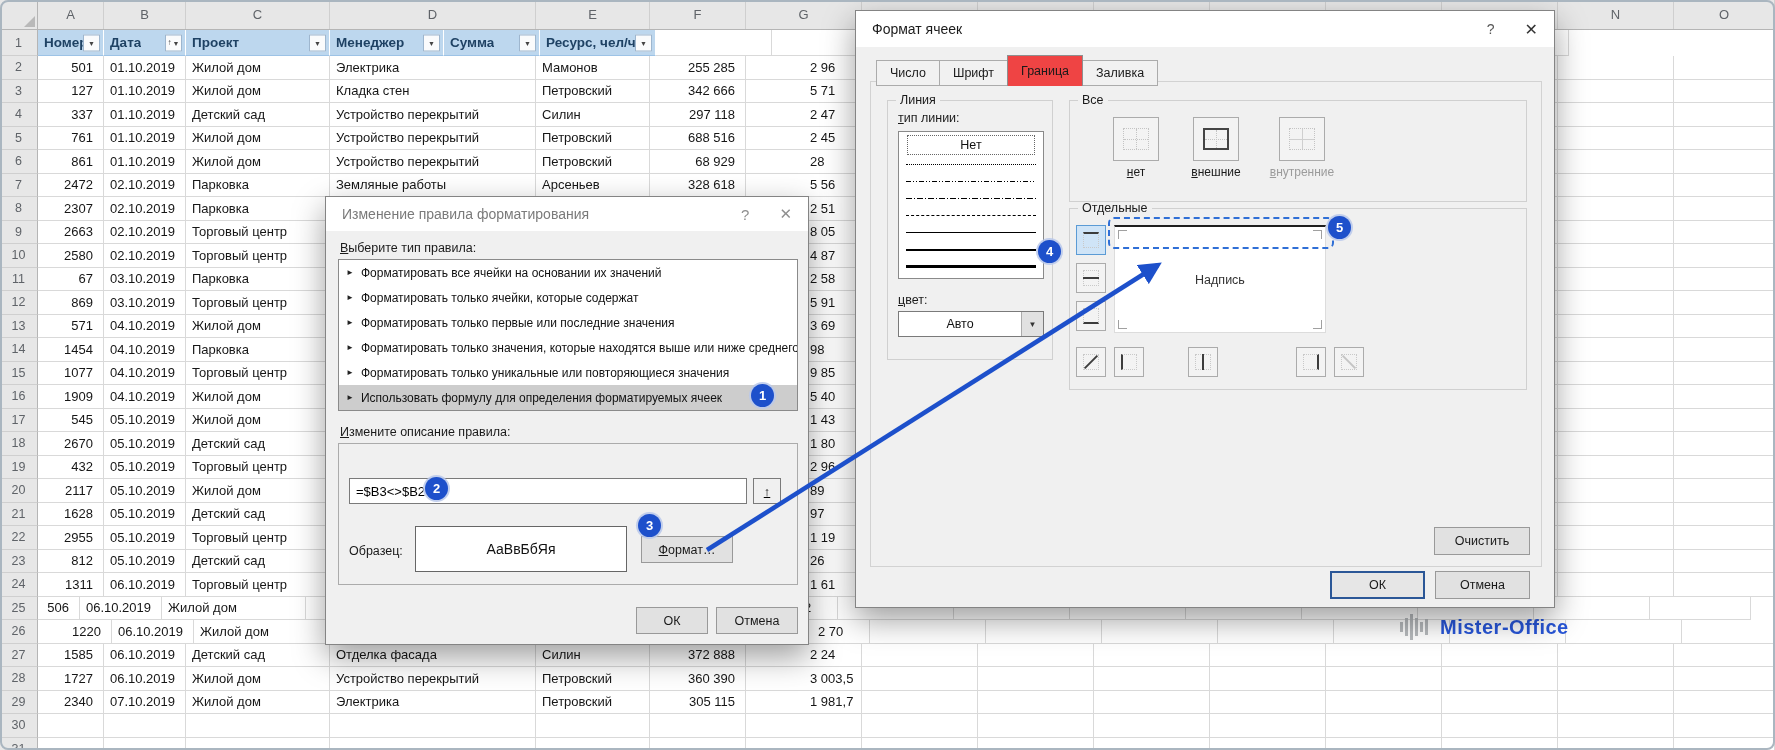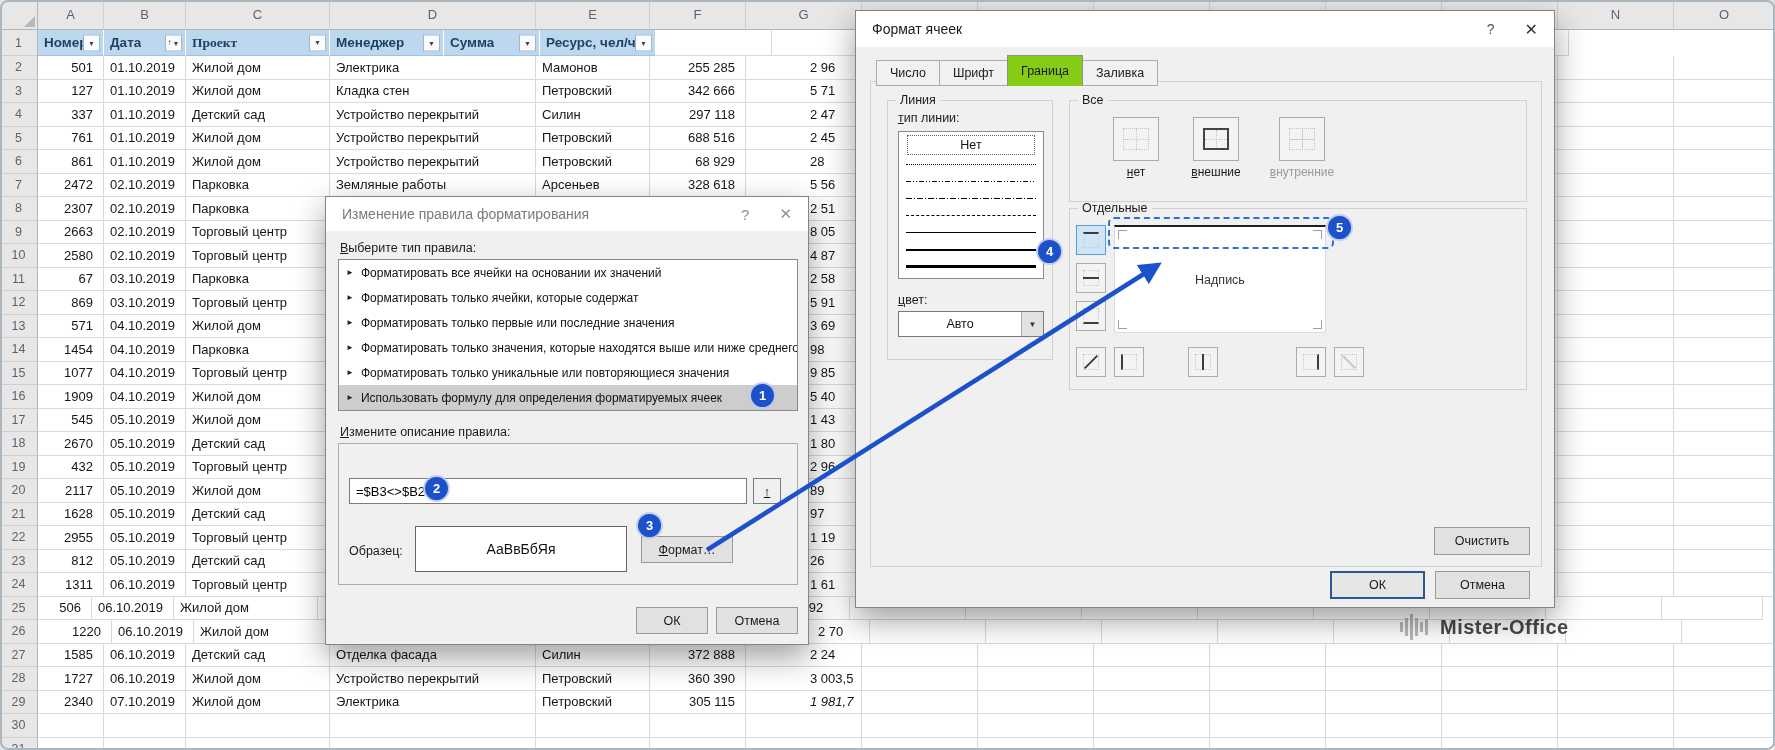--- a/index.html
+++ b/index.html
@@ -76,21 +76,21 @@
 
   
   .d2{left:855px;top:10px;width:700px;height:598px;z-index:12;}
   .d2 .titlebar{height:36px;}
   .d2 .title-text{color:#1b1b1b;}
   .d2 .tb-help{color:#555;font-size:14px;}
   .d2 .tb-close{color:#333;font-size:16px;}
   .tabs{position:absolute;left:20px;top:44px;display:flex;align-items:flex-end;z-index:3;}
   .tab{height:26px;padding:0 13px;display:flex;align-items:center;font-size:12.5px;background:#f1f1f1;
     border:1px solid #ababab;margin-right:-1px;color:#1a1a1a;}
-  .tab.active{height:31px;background:#84cc16;border:1px solid #8f8f8f;border-bottom:none;position:relative;z-index:4;}
+  .tab.active{height:31px;background:#ef4444;border:1px solid #8f8f8f;border-bottom:none;position:relative;z-index:4;}
   .panel{position:absolute;left:14px;top:70px;width:672px;height:486px;border:1px solid #d2d2d2;background:#f0f0f0;}
   .group{position:absolute;border:1px solid #d0d0d0;}
   .group-label{position:absolute;top:-8px;left:8px;background:#f0f0f0;padding:0 4px;font-size:12.5px;color:#1a1a1a;}
   .g-line{left:16px;top:18px;width:166px;height:260px;}
   .lt-label{left:10px;top:10px;}
   .line-list{position:absolute;left:10px;top:30px;width:146px;height:148px;background:#fff;
     border:1px solid #8a8a8a;padding:2px 7px;}
   .ls-none{height:22px;display:flex;align-items:center;justify-content:center;font-size:12.5px;color:#111;
     outline:1px dotted #666;outline-offset:-2px;}
   .ls-row{height:17px;display:flex;align-items:center;}
@@ -150,21 +150,21 @@
   .clear-btn{position:absolute;left:578px;top:516px;width:96px;height:28px;}
   .d2-ok{position:absolute;left:474px;top:560px;width:95px;height:28px;border:2px solid #2b5797;background:#e6e6e6;}
   .d2-cancel{position:absolute;left:579px;top:560px;width:95px;height:28px;}
 
   
   .overlay{position:absolute;left:0;top:0;z-index:40;pointer-events:none;}
   .badge{position:absolute;width:23px;height:23px;border-radius:50%;background:#1d50cb;color:#fff;
     font-size:13px;font-weight:bold;display:flex;align-items:center;justify-content:center;z-index:60;
     box-shadow:0 0 0 2px rgba(185,200,235,.85);}
   .watermark{position:absolute;left:1398px;top:610px;display:flex;align-items:center;gap:8px;z-index:8;opacity:.95;}
-  .wm-text{font-size:20px;font-weight:bold;color:#404040;letter-spacing:.5px;}
+  .wm-text{font-size:20px;font-weight:bold;color:#1d4ed8;letter-spacing:.5px;}
   .frame{position:absolute;inset:0;border:2px solid #aab6c0;border-radius:8px;pointer-events:none;z-index:120;}
 </style>
 </head>
 <body>
 
 <div class="sheet">
   <div class="letters-row">
     <div class="corner"></div>
     <div class="letters" id="letters">
         <div class="colletter" style="width: 66px;">A</div>
@@ -193,21 +193,21 @@
             <span class="fdown">▼</span>
           </span>
         </div>
         <div class="cell hcell" style="width: 82px;">
           <span class="hlabel">Дата</span>
           <span class="filter-btn">
             <span class="sortmark">↑</span>
             <span class="fdown">▼</span>
           </span>
         </div>
-        <div class="cell hcell" style="width: 144px; font-family: Liberation Serif, serif;">
+        <div class="cell hcell" style="width: 144px;">
           <span class="hlabel">Проект</span>
           <span class="filter-btn">
             <span class="fdown">▼</span>
           </span>
         </div>
         <div class="cell hcell" style="width: 114px;">
           <span class="hlabel">Менеджер</span>
           <span class="filter-btn">
             <span class="fdown">▼</span>
           </span>
@@ -642,21 +642,21 @@
         <div class="cell" style="width: 116px;"></div>
         <div class="cell" style="width: 116px;"></div>
         <div class="cell" style="width: 116px;"></div>
         <div class="cell" style="width: 116px;"></div>
         <div class="cell" style="width: 116px;"></div>
         <div class="cell" style="width: 116px;"></div>
         <div class="cell" style="width: 101px;"></div>
       </div>
       <div class="srow drow">
         <div class="gut">25</div>
-        <div class="cell num" style="width: 54px;">506</div>
+        <div class="cell num" style="width: 42px;">506</div>
         <div class="cell num" style="width: 82px;">06.10.2019</div>
         <div class="cell txt" style="width: 144px;">Жилой дом</div>
         <div class="cell txt" style="width: 206px;"></div>
         <div class="cell txt" style="width: 114px;"></div>
         <div class="cell num" style="width: 96px;"></div>
         <div class="cell gcol" style="width: 116px;">4 92</div>
         <div class="cell" style="width: 116px;"></div>
         <div class="cell" style="width: 116px;"></div>
         <div class="cell" style="width: 116px;"></div>
         <div class="cell" style="width: 116px;"></div>
@@ -720,21 +720,21 @@
         <div class="cell" style="width: 101px;"></div>
       </div>
       <div class="srow drow">
         <div class="gut">29</div>
         <div class="cell num" style="width: 66px;">2340</div>
         <div class="cell num" style="width: 82px;">07.10.2019</div>
         <div class="cell txt" style="width: 144px;">Жилой дом</div>
         <div class="cell txt" style="width: 206px;">Электрика</div>
         <div class="cell txt" style="width: 114px;">Петровский</div>
         <div class="cell num" style="width: 96px;">305 115</div>
-        <div class="cell gcol" style="width: 116px; font-style: italic;">1 981,7</div>
+        <div class="cell gcol" style="width: 116px;">1 981,7</div>
         <div class="cell" style="width: 116px;"></div>
         <div class="cell" style="width: 116px;"></div>
         <div class="cell" style="width: 116px;"></div>
         <div class="cell" style="width: 116px;"></div>
         <div class="cell" style="width: 116px;"></div>
         <div class="cell" style="width: 116px;"></div>
         <div class="cell" style="width: 116px;"></div>
         <div class="cell" style="width: 101px;"></div>
       </div>
       <div class="srow drow">

